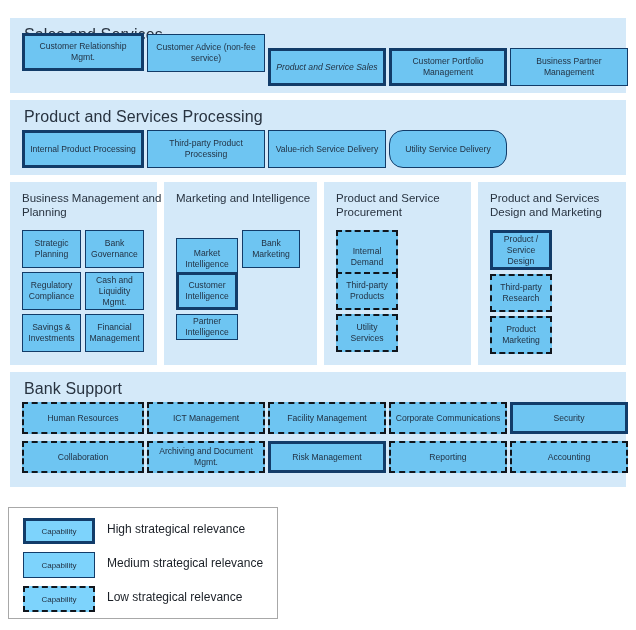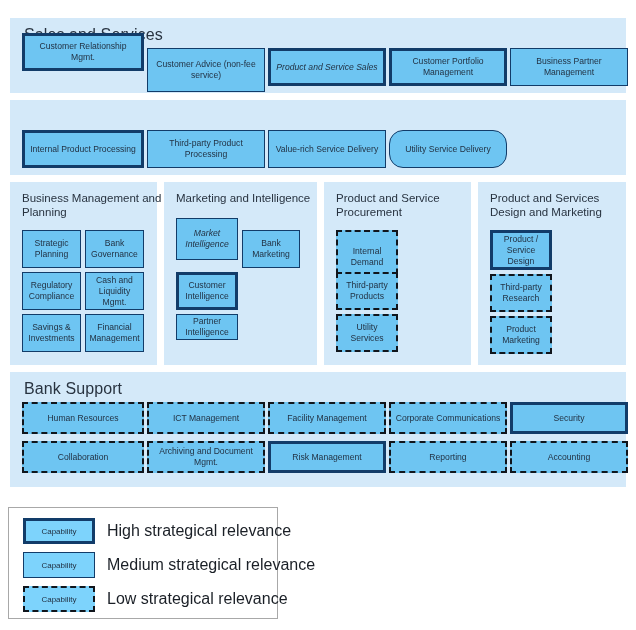--- a/index.html
+++ b/index.html
@@ -112,59 +112,60 @@
     font-size: 8px;
     color: #223244;
   }
   .legend-swatch.high { border: 3px solid #123c69; }
   .legend-swatch.medium { border: 1px solid #123c69; }
   .legend-swatch.low { border: 2px dashed #10151c; }
   .legend-label {
     position: absolute;
     left: 98px;
     top: 8px;
-    font-size: 16px;
+    font-size: 12px;
     color: #1a1f26;
     white-space: nowrap;
   }
 </style>
 </head>
 <body>
 
 <div id="canvas">
 
   <div class="band" style="left:10px; top:18px; width:616px; height:75px;">
     <div class="band-title">Sales and Services</div>
     <div class="cap high" style="left:12px; top:15px; width:122px; height:38px;">Customer Relationship Mgmt.</div>
-    <div class="cap medium" style="left:137px; top:30px; width:118px; height:44px;">Customer Advice (non-fee service)</div>
+    <div class="cap medium" style="left:137px; top:16px; width:118px; height:38px;">Customer Advice (non-fee service)</div>
     <div class="cap high" style="left:258px; top:30px; width:118px; height:38px;font-style:italic;">Product and Service Sales</div>
     <div class="cap high" style="left:379px; top:30px; width:118px; height:38px;">Customer Portfolio Management</div>
     <div class="cap medium" style="left:500px; top:30px; width:118px; height:38px;">Business Partner Management</div>
   </div>
 
   <div class="band" style="left:10px; top:100px; width:616px; height:75px;">
+    <div class="band-title">Product and Services Processing</div>
     <div class="cap high" style="left:12px; top:30px; width:122px; height:38px;">Internal Product Processing</div>
     <div class="cap medium" style="left:137px; top:30px; width:118px; height:38px;">Third-party Product Processing</div>
     <div class="cap medium" style="left:258px; top:30px; width:118px; height:38px;">Value-rich Service Delivery</div>
     <div class="cap medium" style="left:379px; top:30px; width:118px; height:38px;border-radius:14px;">Utility Service Delivery</div>
   </div>
 
   <div class="colpanel" style="left:10px; top:182px; width:147px; height:183px;">
     <div class="col-title">Business Management and Planning</div>
     <div class="cap medium" style="left:12px; top:48px; width:59px; height:38px;">Strategic Planning</div>
     <div class="cap medium" style="left:75px; top:48px; width:59px; height:38px;">Bank Governance</div>
     <div class="cap medium" style="left:12px; top:90px; width:59px; height:38px;">Regulatory Compliance</div>
     <div class="cap medium" style="left:75px; top:90px; width:59px; height:38px;">Cash and Liquidity Mgmt.</div>
     <div class="cap medium" style="left:12px; top:132px; width:59px; height:38px;">Savings &amp; Investments</div>
     <div class="cap medium" style="left:75px; top:132px; width:59px; height:38px;">Financial Management</div>
   </div>
 
   <div class="colpanel" style="left:164px; top:182px; width:153px; height:183px;">
     <div class="col-title">Marketing and Intelligence</div>
-    <div class="cap medium" style="left:12px; top:36px; width:62px; height:42px;font-style:italic;">Market Intelligence</div>
+    <div class="cap medium" style="left:12px; top:56px; width:62px; height:42px;">Market Intelligence</div>
     <div class="cap medium" style="left:78px; top:48px; width:58px; height:38px;">Bank Marketing</div>
     <div class="cap high" style="left:12px; top:90px; width:62px; height:38px;">Customer Intelligence</div>
     <div class="cap medium" style="left:12px; top:132px; width:62px; height:26px;">Partner Intelligence</div>
   </div>
 
   <div class="colpanel" style="left:324px; top:182px; width:147px; height:183px;">
     <div class="col-title">Product and Service Procurement</div>
     <div class="cap low" style="left:12px; top:48px; width:62px; height:54px;">Internal Demand</div>
     <div class="cap low" style="left:12px; top:90px; width:62px; height:38px;">Third-party Products</div>
     <div class="cap low" style="left:12px; top:132px; width:62px; height:38px;">Utility Services</div>

